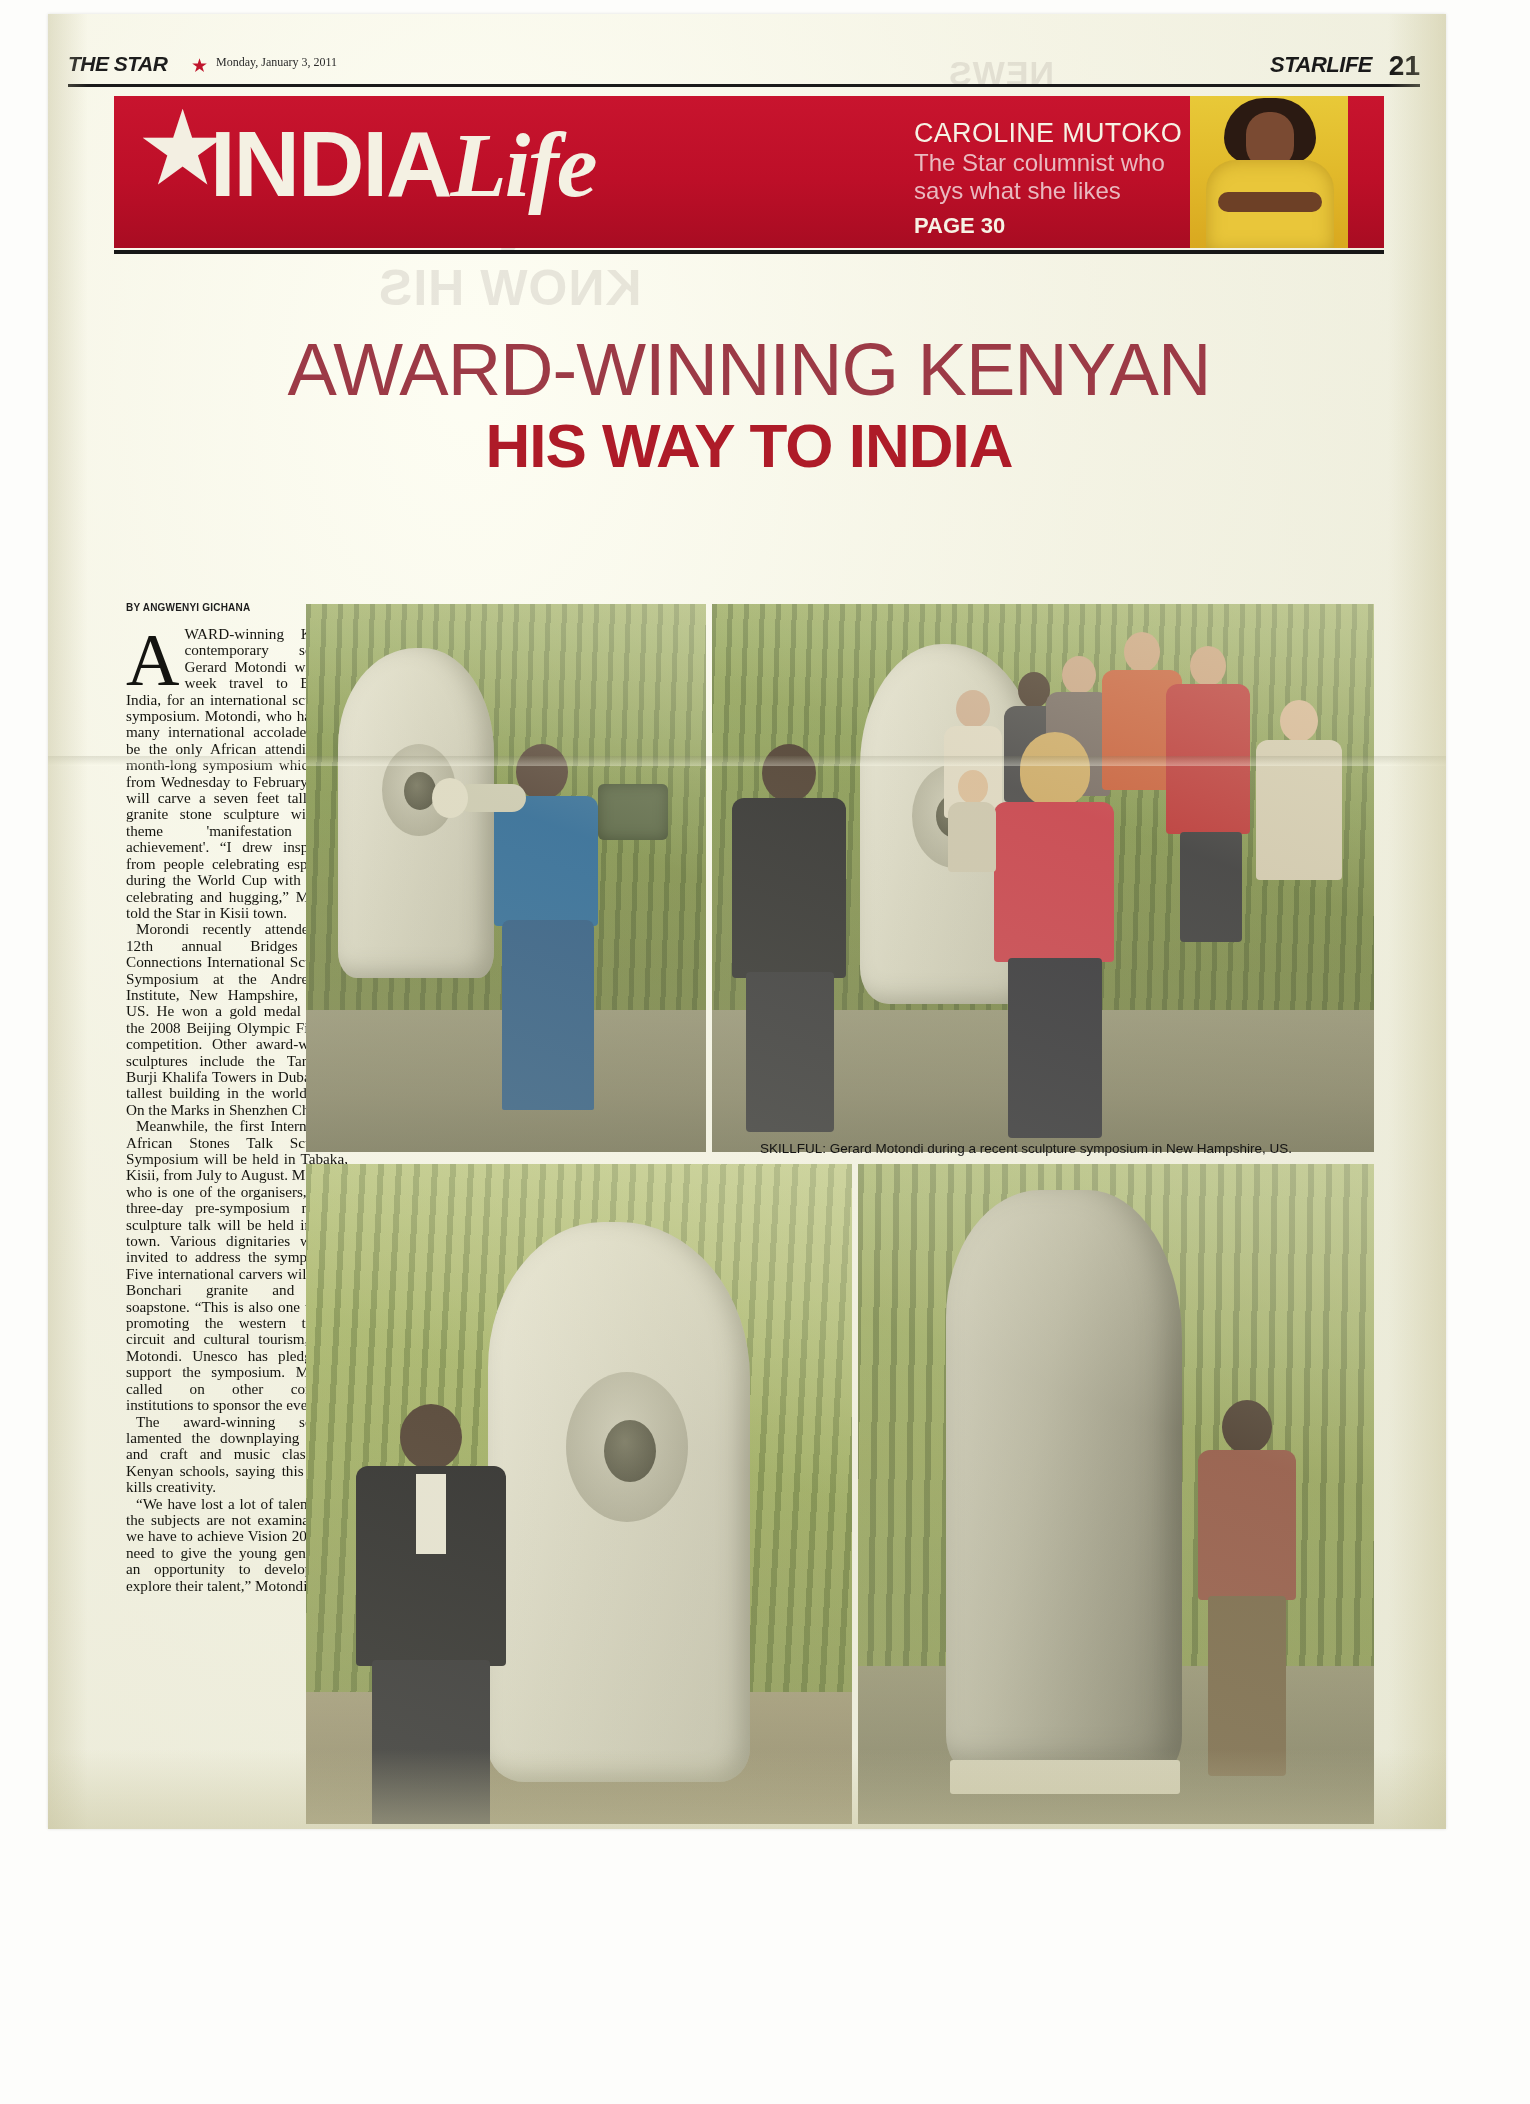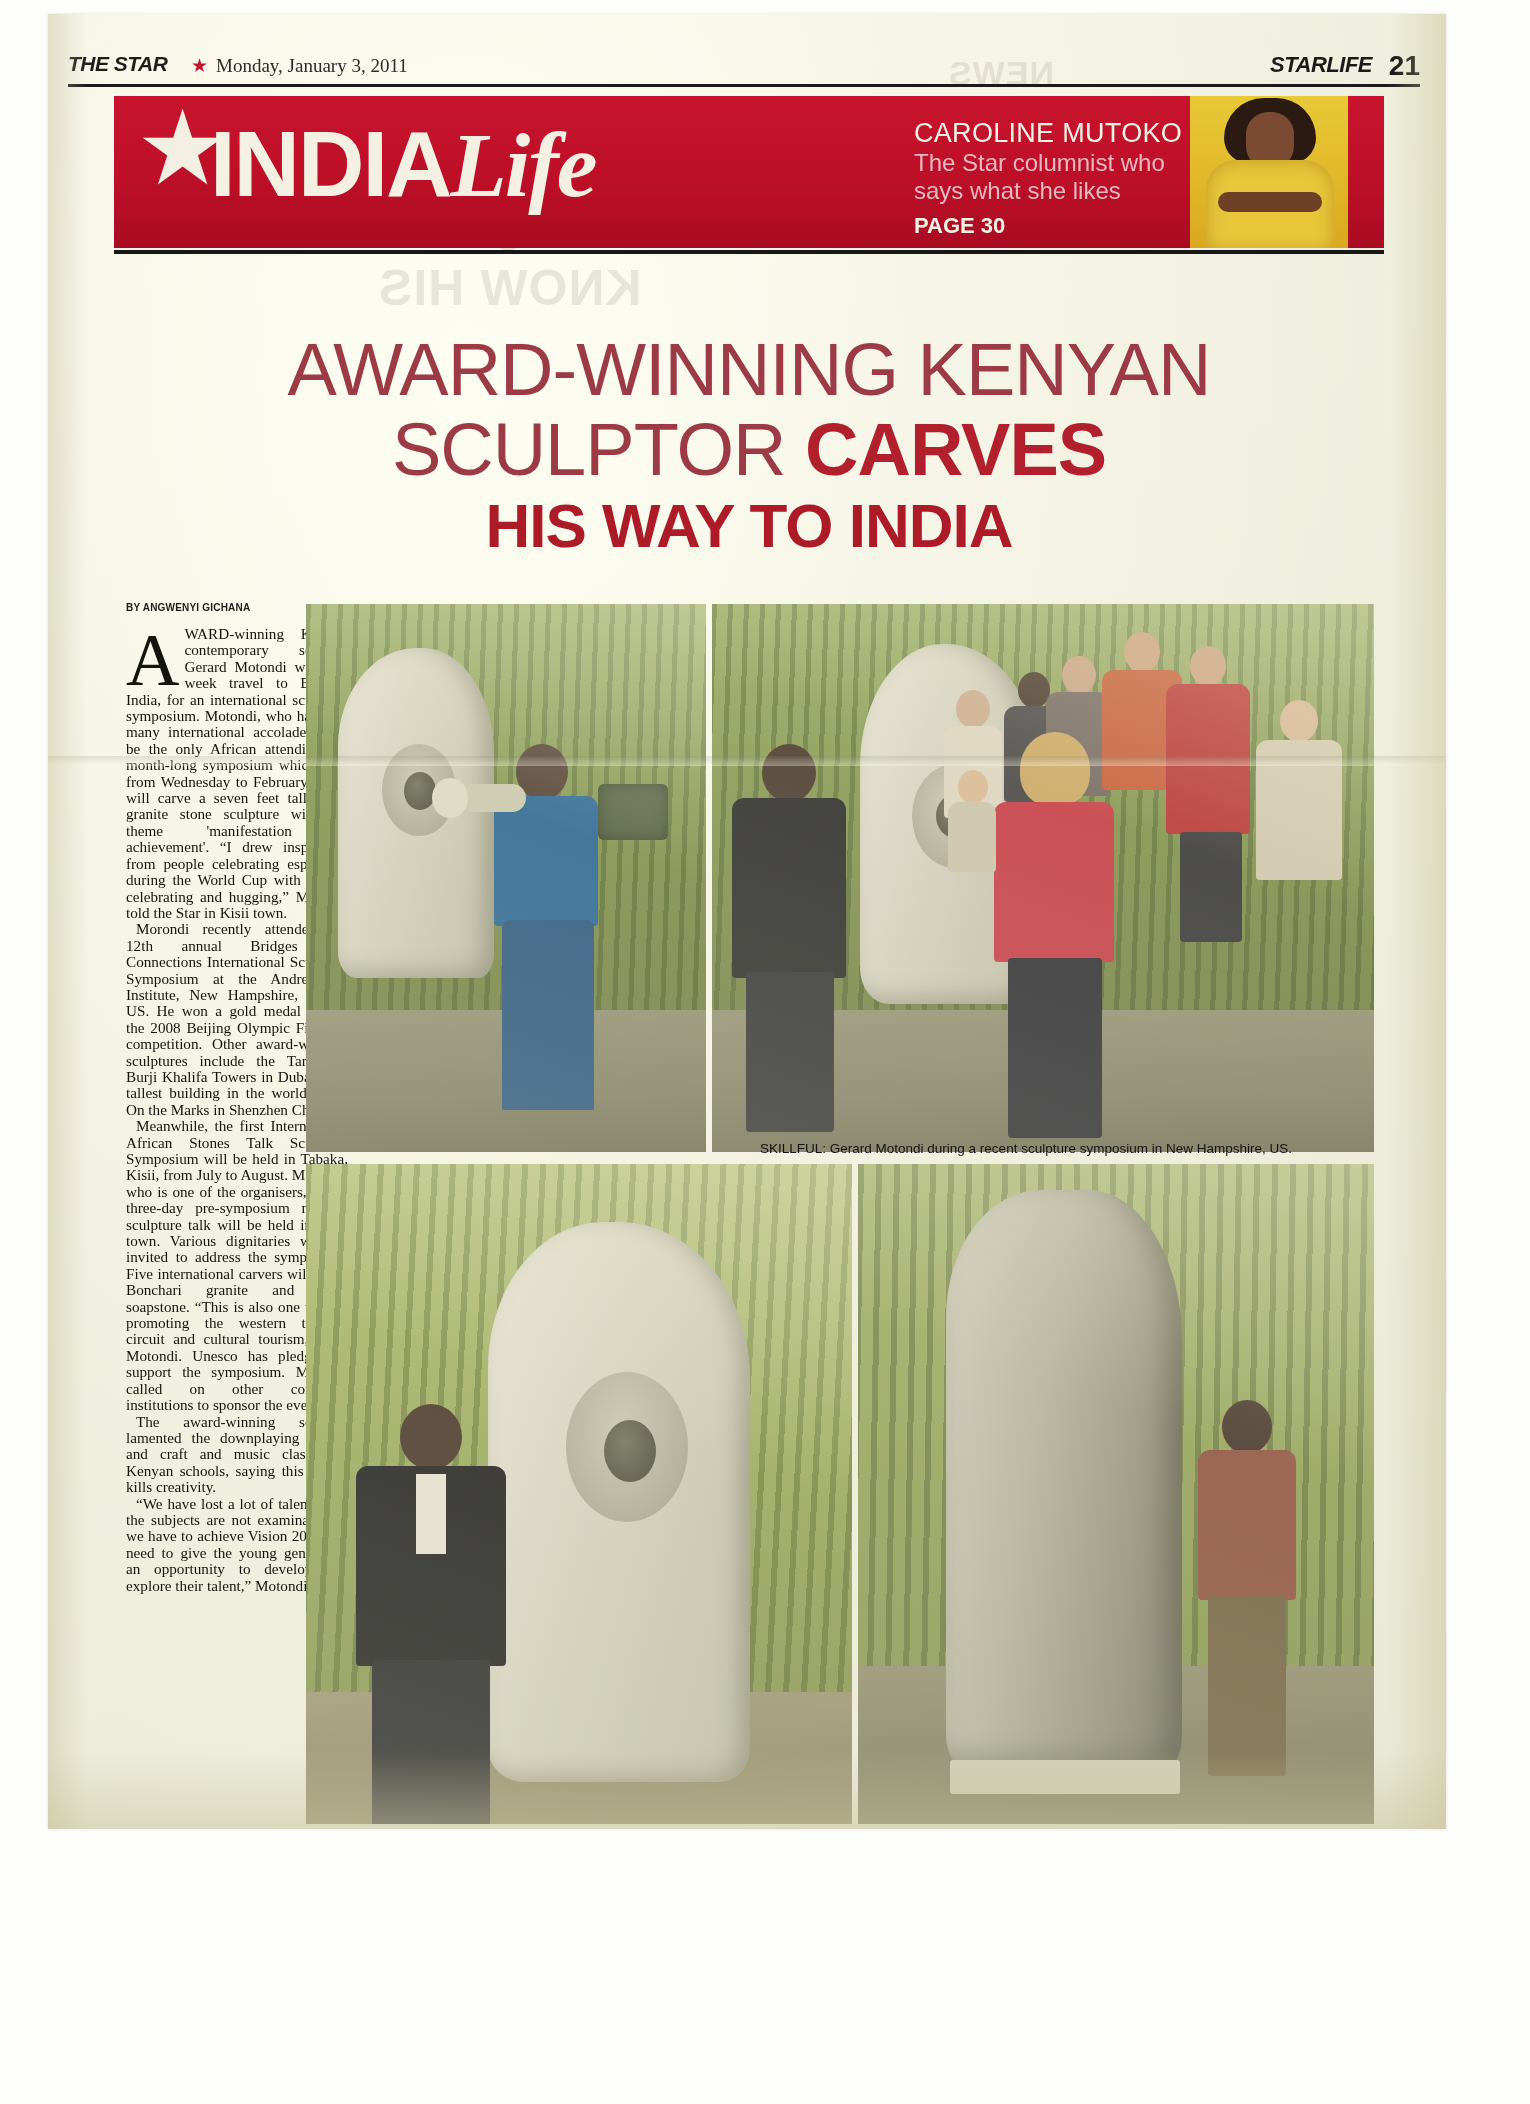--- a/index.html
+++ b/index.html
@@ -60,21 +60,21 @@
     font-size: 21px; color: #1d1d1d;
     letter-spacing: -0.5px;
   }
   #masthead-star {
     position: absolute; left: 123px; top: 2px;
     color: #c0152c; font-size: 19px;
   }
   #masthead-date {
     position: absolute; left: 148px; top: 3px;
     font-family: "Liberation Serif", serif;
-    font-size: 19px; color: #2a2a2a;
+    font-size: 12px; color: #2a2a2a;
   }
   #folio-section {
     position: absolute; right: 48px; top: 0;
     font-family: "Liberation Sans", sans-serif;
     font-weight: bold; font-style: italic;
     font-size: 22px; color: #1a1a1a;
     letter-spacing: -0.5px;
   }
   #folio-number {
     position: absolute; right: 0px; top: -2px;
@@ -305,21 +305,20 @@
         <div class="hair"></div>
         <div class="face"></div>
         <div class="body"></div>
         <div class="arm"></div>
       </div>
     </div>
     <div id="rule-banner-bottom"></div>
 
     <div id="headline">
       <div class="l1">AWARD-WINNING KENYAN</div>
-      <div class="l2"><span>SCULPTOR </span><span class="bold">CARVES</span></div>
       <div class="l3">HIS WAY TO INDIA</div>
     </div>
 
     <div id="byline">BY ANGWENYI GICHANA</div>
 
     <div id="bodycol">
       <p class="first"><span id="dropcap">A</span><span>WARD-winning Kenyan contemporary sculptor Gerard Motondi will this week travel to Baroda, India, for an international sculpture symposium. Motondi, who has won many international accolades, will be the only African attending the month-long symposium which runs from Wednesday to February 3. He will carve a seven feet tall black granite stone sculpture with the theme 'manifestation of achievement'. “I drew inspiration from people celebrating especially during the World Cup with people celebrating and hugging,” Motondi told the Star in Kisii town.</span></p>
       <p>Morondi recently attended the 12th annual Bridges and Connections International Sculpture Symposium at the Andres Art Institute, New Hampshire, in the US. He won a gold medal during the 2008 Beijing Olympic Fine Art competition. Other award-winning sculptures include the Target at Burji Khalifa Towers in Dubai - the tallest building in the world - and On the Marks in Shenzhen China.</p>
       <p>Meanwhile, the first International African Stones Talk Sculpture Symposium will be held in Tabaka, Kisii, from July to August. Motondi, who is one of the organisers, said a three-day pre-symposium modern sculpture talk will be held in Kisii town. Various dignitaries will be invited to address the symposium. Five international carvers will carve Bonchari granite and Kisii soapstone. “This is also one way of promoting the western tourism circuit and cultural tourism,” said Motondi. Unesco has pledged to support the symposium. Motondi called on other corporate institutions to sponsor the event.</p>
       <p>The award-winning sculptor lamented the downplaying of art and craft and music classes in Kenyan schools, saying this policy kills creativity.</p>

